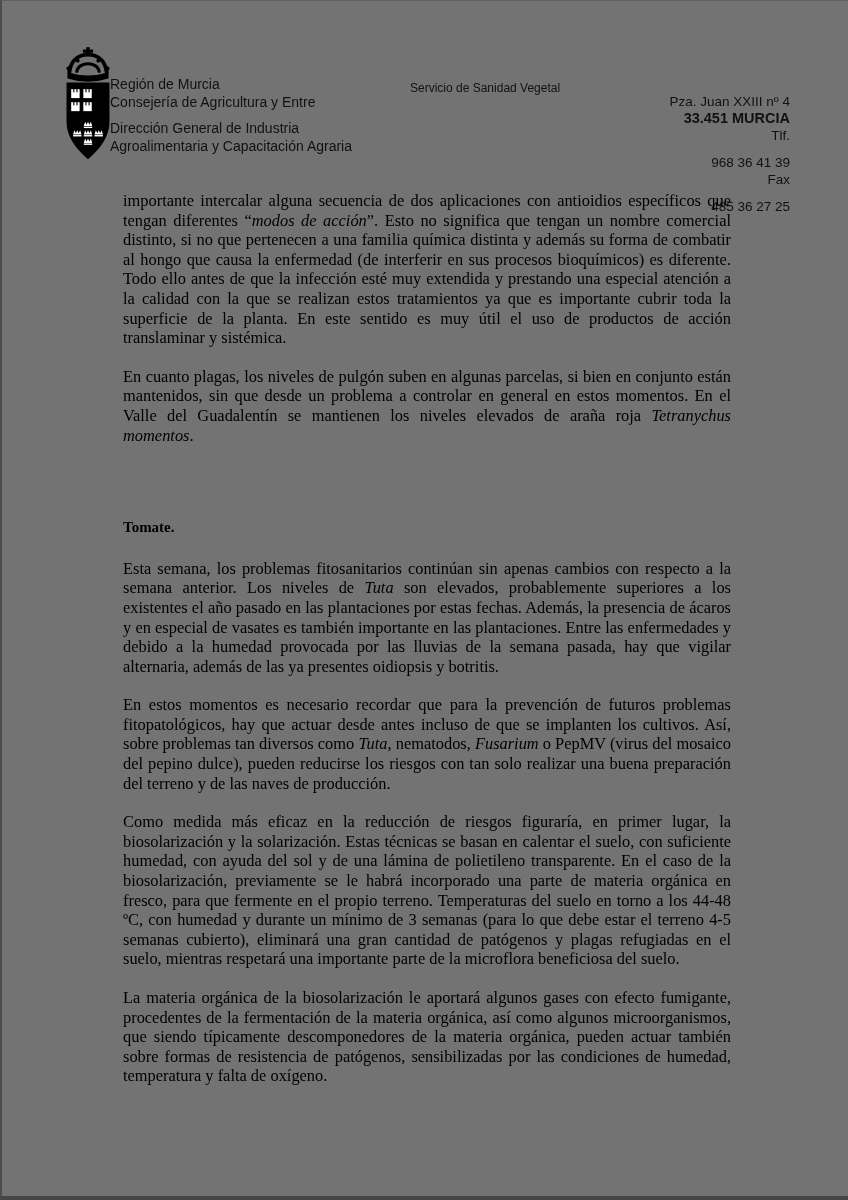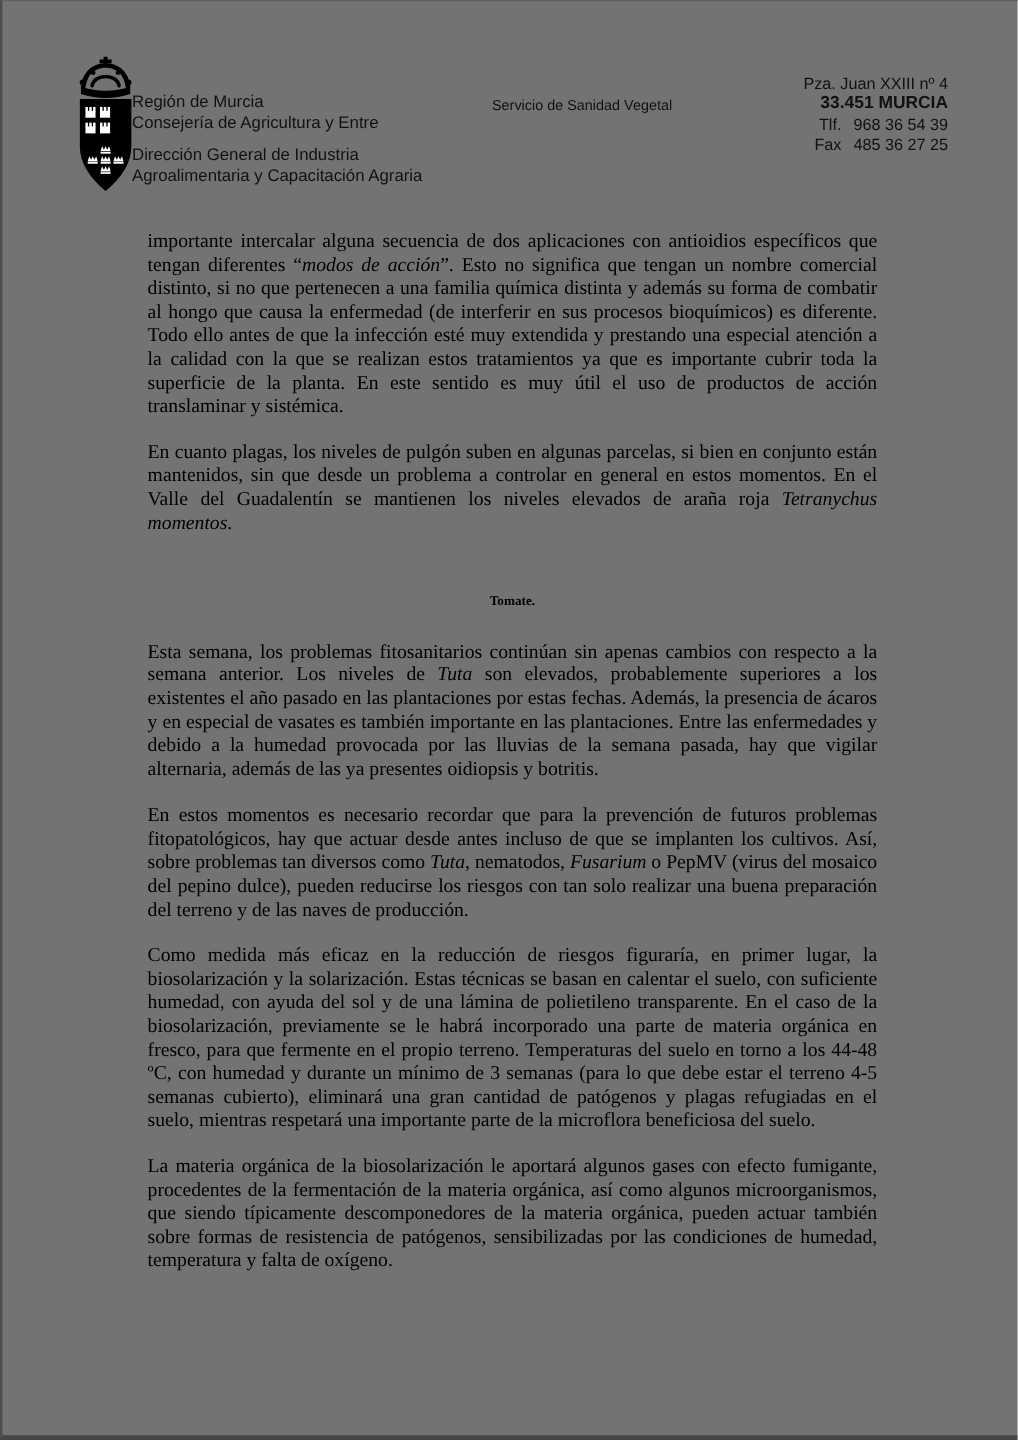--- a/index.html
+++ b/index.html
@@ -28,37 +28,37 @@
     position:absolute;left:108px;top:118px;
     font-family:"Liberation Sans","DejaVu Sans",sans-serif;
     font-size:14px;line-height:18px;color:#111;
   }
   .service{
     position:absolute;left:408px;top:80px;
     font-family:"Liberation Sans","DejaVu Sans",sans-serif;
     font-size:12px;color:#111;white-space:nowrap;
   }
   .addr{
-    position:absolute;right:58px;top:60px;
+    position:absolute;right:58px;top:92px;
     font-family:"Liberation Sans","DejaVu Sans",sans-serif;
     font-size:13.5px;line-height:17px;color:#111;
     text-align:right;
   }
   .addr .city{font-weight:bold;font-size:14.5px;}
-  .addr .tel-row{display:flex;justify-content:flex-end;gap:10px;}
+  .addr .tel-row{display:flex;justify-content:flex-end;gap:10px;flex-direction:column;}
   
   .doc-body{
     position:absolute;left:121px;top:186px;width:608px;
     font-size:16.4px;line-height:19.6px;
     text-align:justify;
   }
   .doc-body p{margin:4px 0 19px 0;}
   .doc-body h2{
-    font-size:11px;font-weight:bold;
-    margin:47px 0 21px 0;text-align:center;
+    font-size:15px;font-weight:bold;
+    margin:73px 0 21px 0;text-align:left;
   }
   .doc-body em{font-style:italic;}
 </style>
 </head>
 <body>
 
 <div class="page">
 
   <div class="crest">
     <svg viewBox="0 0 60 124" xmlns="http://www.w3.org/2000/svg" aria-hidden="true">
@@ -139,21 +139,21 @@
     <div>Agroalimentaria y Capacitación Agraria</div>
   </div>
 
   <div class="service">Servicio de Sanidad Vegetal</div>
 
   <div class="addr">
     <div>Pza. Juan XXIII nº 4</div>
     <div class="city">33.451 MURCIA</div>
     <div class="tel-row">
       <span>Tlf.</span>
-      <span>968 36 54 39</span>
+      <span>968 36 41 39</span>
     </div>
     <div class="tel-row">
       <span>Fax</span>
       <span>485 36 27 25</span>
     </div>
   </div>
 
   <main class="doc-body">
     <p><span>importante intercalar alguna secuencia de dos aplicaciones con antioidios específicos que tengan diferentes “</span><em>modos de acción</em><span>”. Esto no significa que tengan un nombre comercial distinto, si no que pertenecen a una familia química distinta y además su forma de combatir al hongo que causa la enfermedad (de interferir en sus procesos bioquímicos) es diferente. Todo ello antes de que la infección esté muy extendida y prestando una especial atención a la calidad con la que se realizan estos tratamientos ya que es importante cubrir toda la superficie de la planta. En este sentido es muy útil el uso de productos de acción translaminar y sistémica.</span></p>
     <p><span>En cuanto plagas, los niveles de pulgón suben en algunas parcelas, si bien en conjunto están mantenidos, sin que desde un problema a controlar en general en estos momentos. En el Valle del Guadalentín se mantienen los niveles elevados de araña roja </span><em>Tetranychus momentos</em><span>.</span></p>

